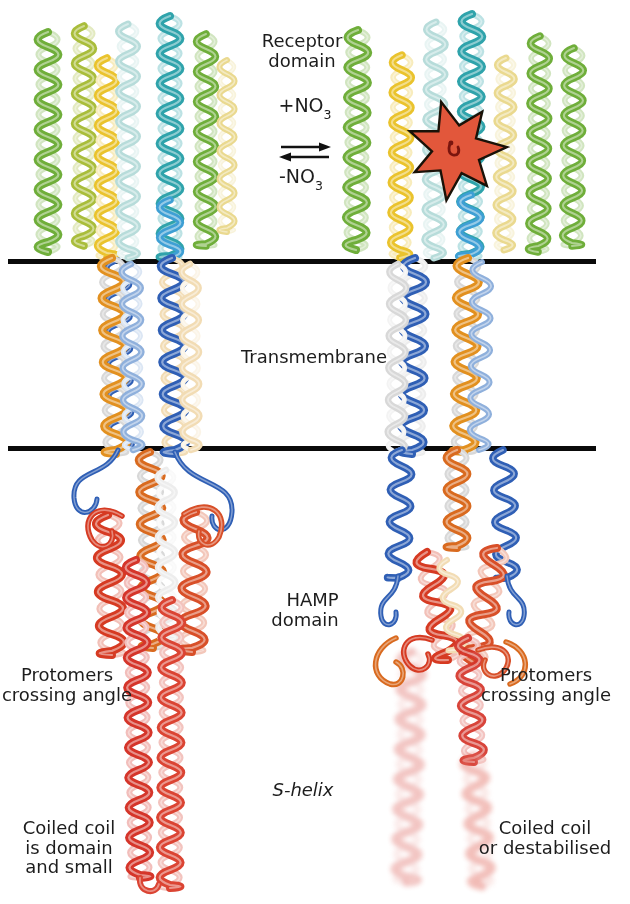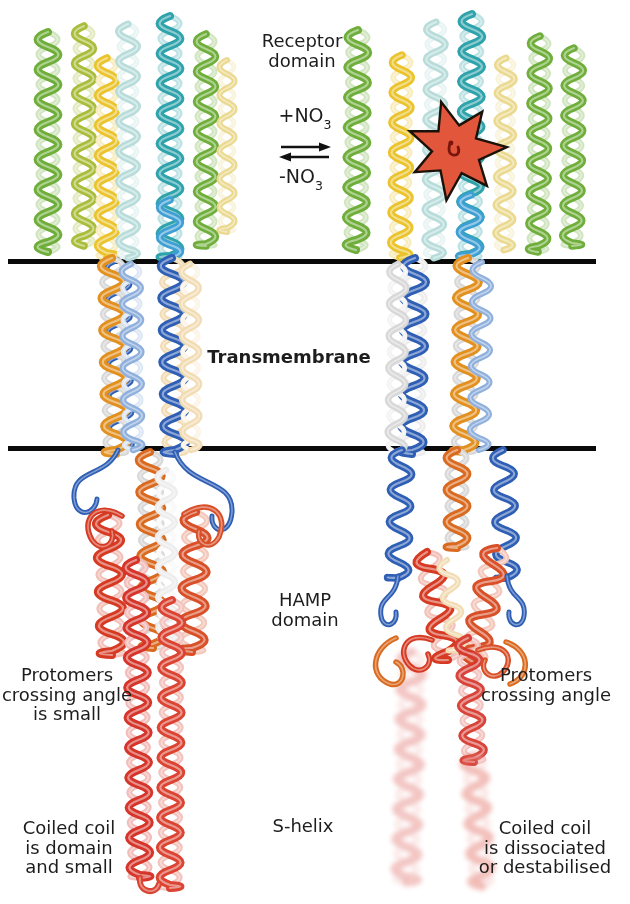--- a/index.html
+++ b/index.html
@@ -327,57 +327,55 @@
         <line x1="329" y1="157" x2="291" y2="157" stroke="#111111" stroke-width="2.4"></line>
         <polygon points="291,152.5 279,157 291,161.5" fill="#111111"></polygon>
       </g>
   </svg>
 
   <div class="lbl" style="left:302px;top:31px;">
     <div>Receptor</div>
     <div>domain</div>
   </div>
 
-  <div class="lbl no3" style="left:305px;top:105px;">
+  <div class="lbl no3" style="left:305px;top:95px;">
     <span>+NO</span><sub>3</sub>
   </div>
 
   <div class="lbl no3" style="left:301px;top:166px;">
     <span>-NO</span><sub>3</sub>
   </div>
 
-  <div class="lbl" style="left:289px;top:347px;font-weight:bold;">
+  <div class="lbl" style="left:314px;top:347px;">
     <div>Transmembrane</div>
   </div>
 
-  <div class="lbl" style="left:305px;top:590px;">
+  <div class="lbl" style="left:305px;top:590px;text-align:right;">
     <div>HAMP</div>
     <div>domain</div>
   </div>
 
-  <div class="lbl" style="left:303px;top:816px;">
+  <div class="lbl" style="left:303px;top:780px;font-style:italic;">
     <div>S-helix</div>
   </div>
 
   <div class="lbl small" style="left:67px;top:665px;">
     <div>Protomers</div>
     <div>crossing angle</div>
-    <div>is small</div>
   </div>
 
   <div class="lbl small" style="left:546px;top:665px;">
     <div>Protomers</div>
     <div>crossing angle</div>
   </div>
 
   <div class="lbl small" style="left:69px;top:818px;">
     <div>Coiled coil</div>
     <div>is domain</div>
     <div>and small</div>
   </div>
 
   <div class="lbl small" style="left:545px;top:818px;">
     <div>Coiled coil</div>
-    <div>is dissociated</div>
     <div>or destabilised</div>
   </div>
 
 </div>
 
 </body></html>

